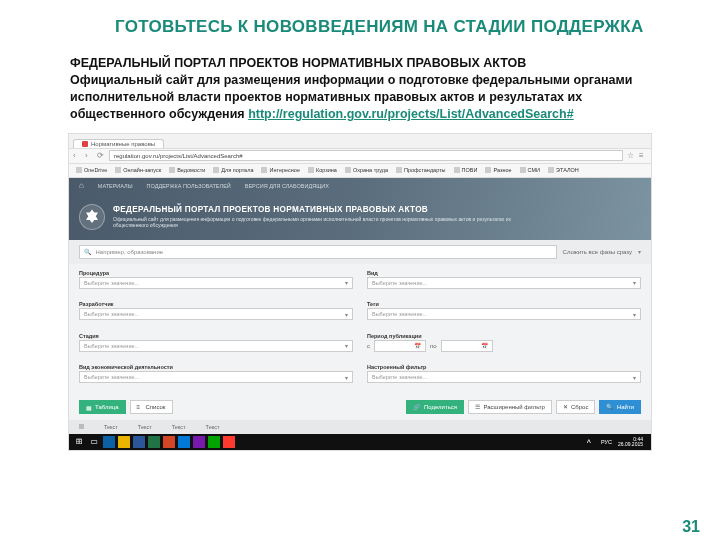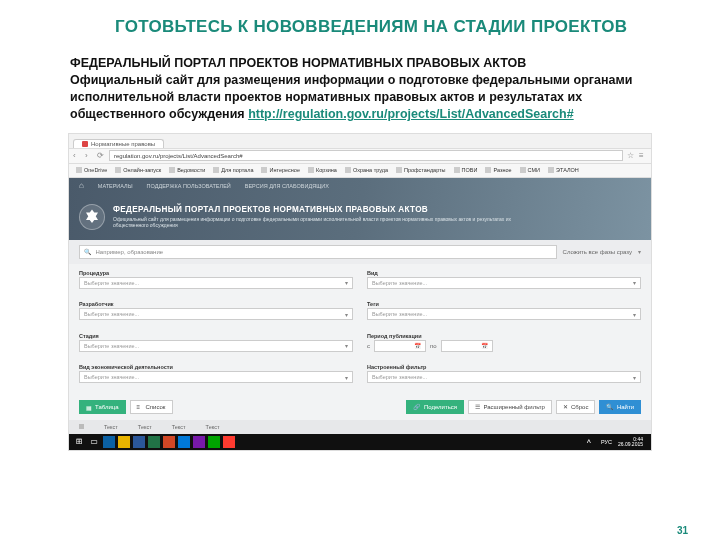--- a/index.html
+++ b/index.html
@@ -84,28 +84,28 @@
   .sq { width:6px; height:6px; display:inline-block; }
   
   .results-bar { background:#e7e8ea; height:14px; display:flex; align-items:center; padding:0 10px; gap:20px;}
   .rcell { font-size:5.5px; color:#666; display:flex; align-items:center; gap:3px;}
   
   .taskbar { height:16px; background:#101010; display:flex; align-items:center; padding:0 4px; gap:3px;}
   .tb-ico { width:12px; height:12px; display:flex; align-items:center; justify-content:center; font-size:8px; }
   .tb-spacer { flex:1; }
   .tb-clock { color:#fff; font-size:5px; text-align:right; line-height:1; padding-right:4px;}
   .page-num {
-    position:absolute; bottom:4px; right:32px;
-    color:#1a8a7a; font-weight:700; font-size:10px;
+    position:absolute; bottom:4px; right:20px;
+    color:#1a8a7a; font-weight:700; font-size:16px;
   }
 </style>
 </head>
 <body>
 
-<div class="slide-title">ГОТОВЬТЕСЬ К НОВОВВЕДЕНИЯМ НА СТАДИИ ПРОЕКТОВ</div>
+<div class="slide-title">ГОТОВЬТЕСЬ К НОВОВВЕДЕНИЯМ НА СТАДИИ ПОДДЕРЖКА</div>
 
 <div class="intro">
   <span>ФЕДЕРАЛЬНЫЙ ПОРТАЛ ПРОЕКТОВ НОРМАТИВНЫХ ПРАВОВЫХ АКТОВ</span><br>
   <span>Официальный сайт для размещения информации о подготовке федеральными органами исполнительной власти проектов нормативных правовых актов и результатах их общественного обсуждения </span>
   <a>http://regulation.gov.ru/projects/List/AdvancedSearch#</a>
 </div>
 
 <div class="screenshot">
 
   <div class="tabbar">

